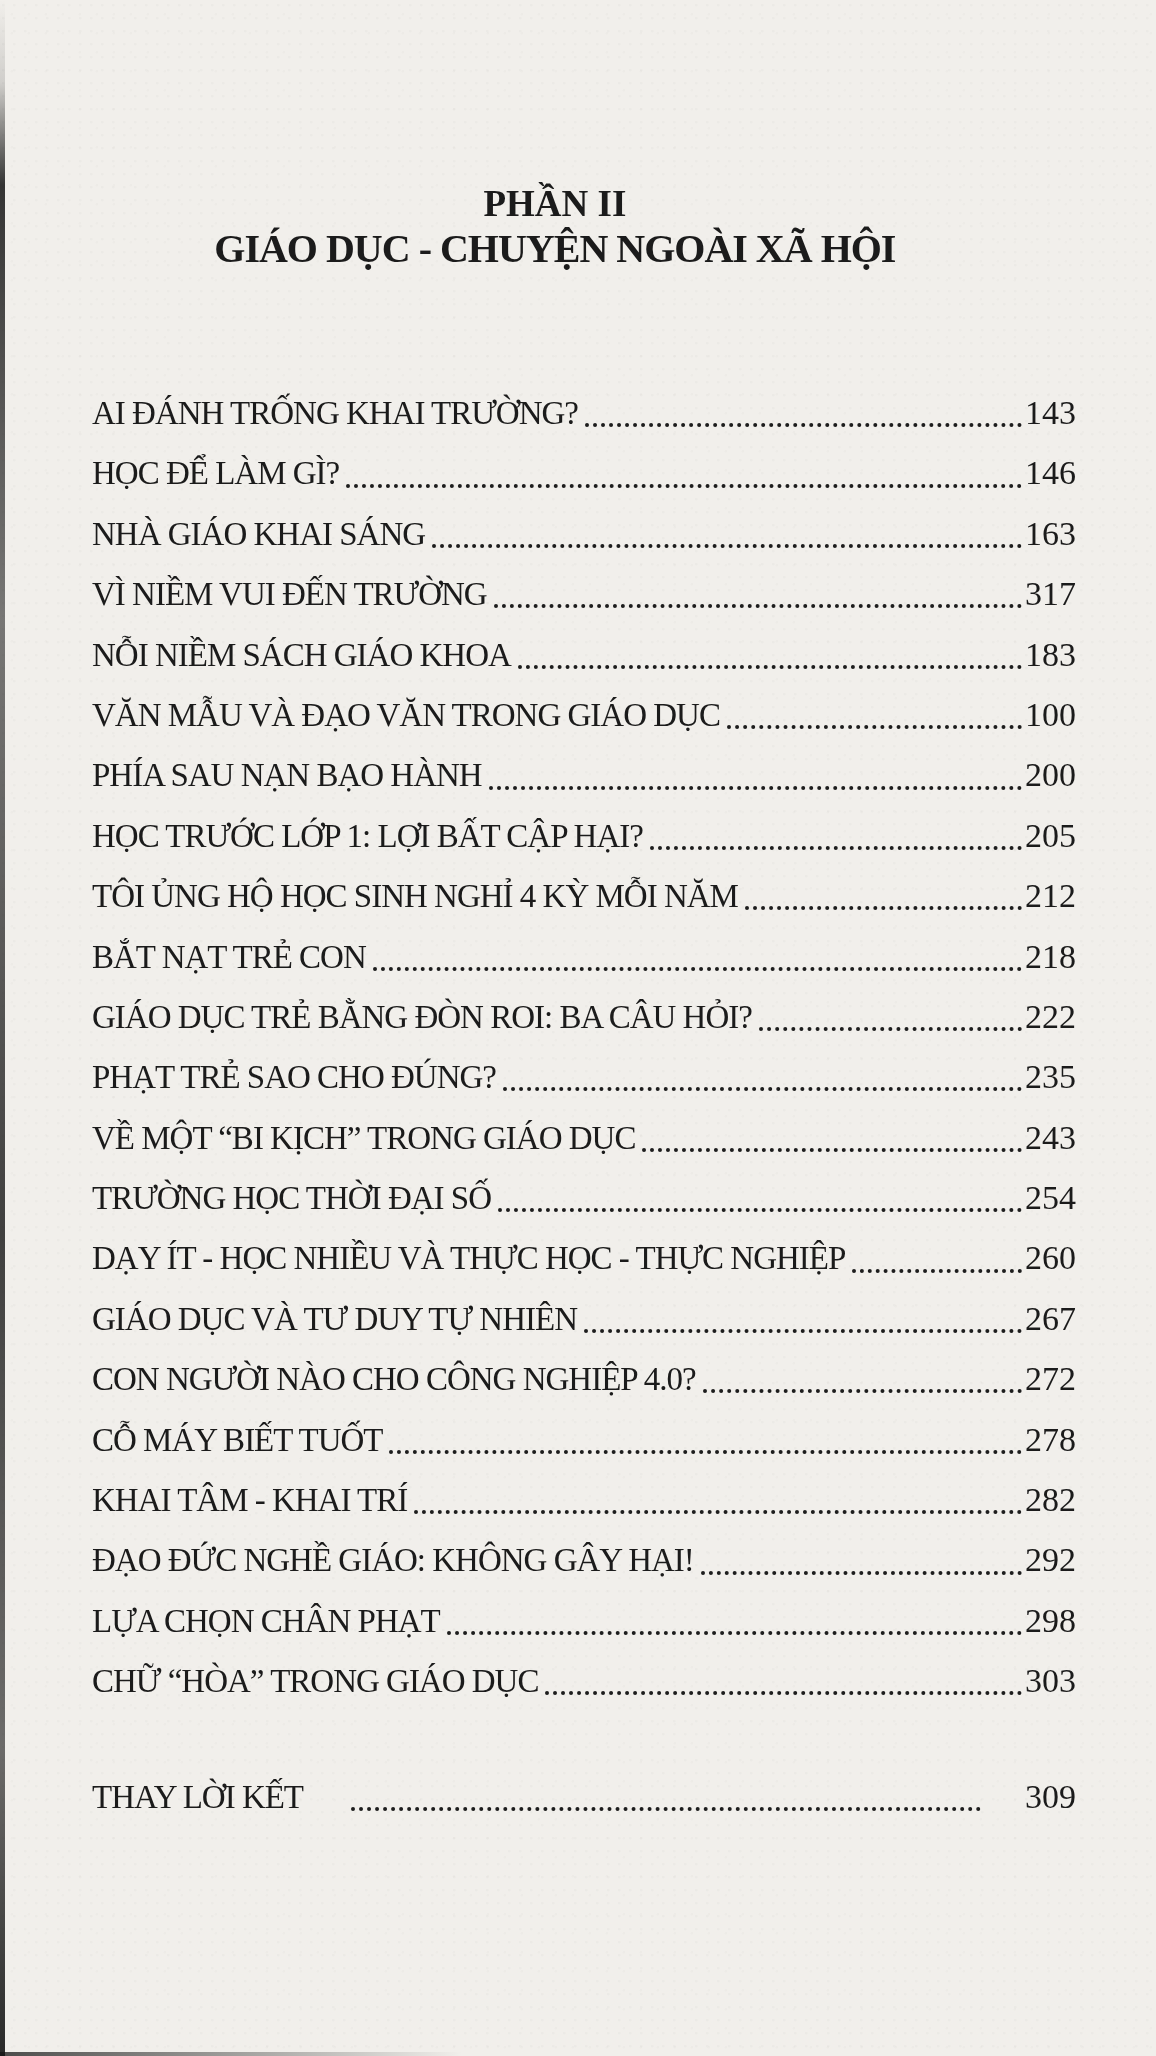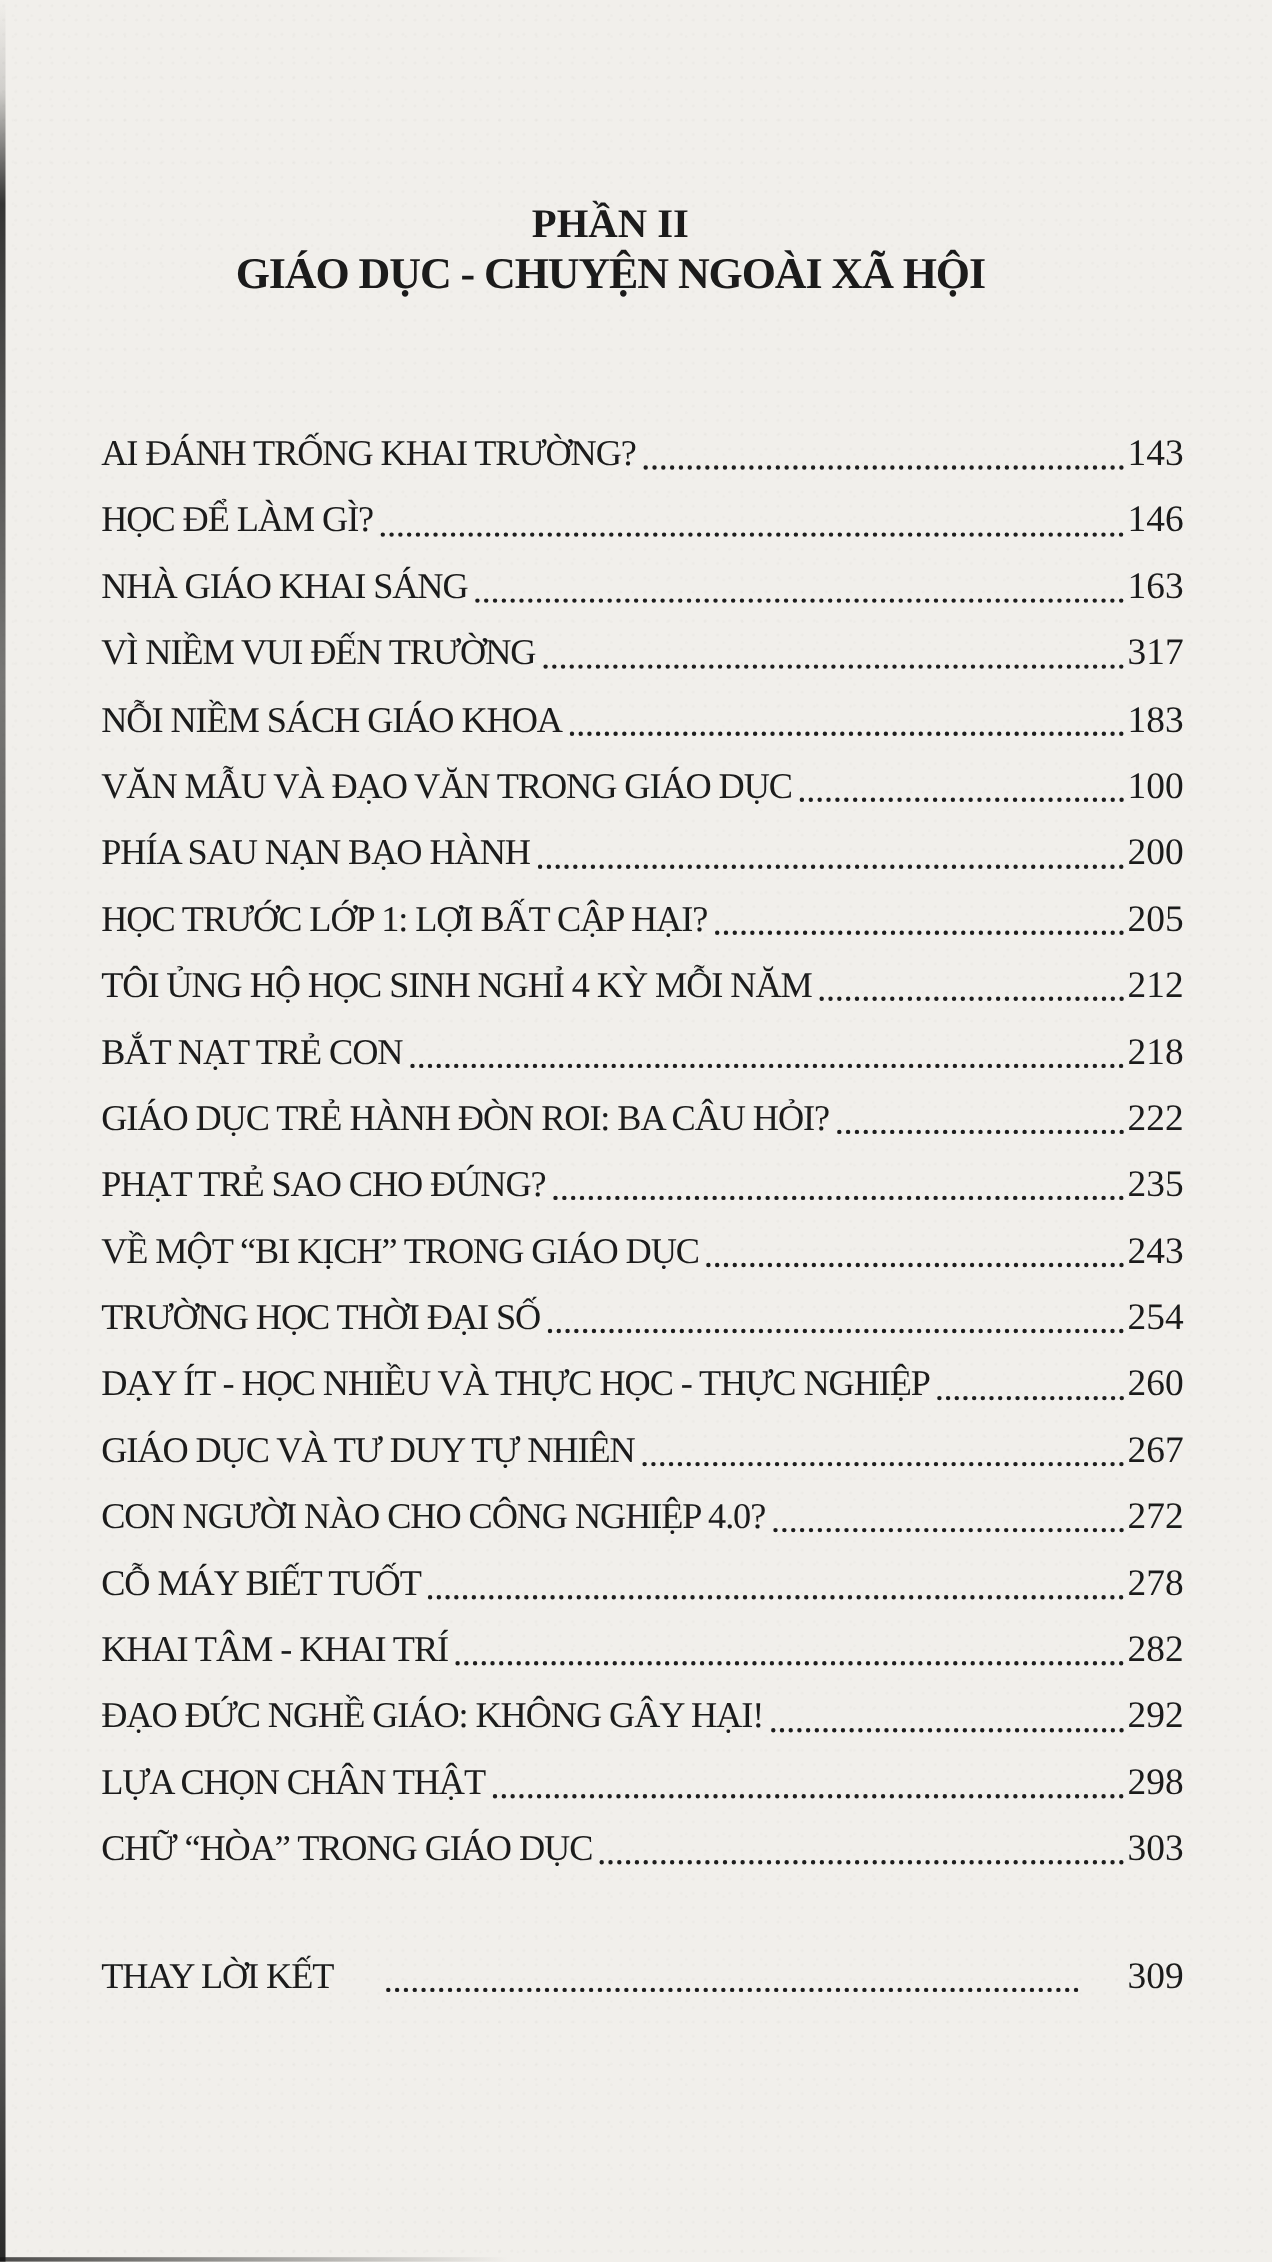--- a/index.html
+++ b/index.html
@@ -163,21 +163,21 @@
     <span class="toc-page">212</span>
   </div>
 
   <div class="toc-row">
     <span class="toc-title">BẮT NẠT TRẺ CON</span>
     <span class="toc-leader"></span>
     <span class="toc-page">218</span>
   </div>
 
   <div class="toc-row">
-    <span class="toc-title">GIÁO DỤC TRẺ HÀNH ĐÒN ROI: BA CÂU HỎI?</span>
+    <span class="toc-title">GIÁO DỤC TRẺ BẰNG ĐÒN ROI: BA CÂU HỎI?</span>
     <span class="toc-leader"></span>
     <span class="toc-page">222</span>
   </div>
 
   <div class="toc-row">
     <span class="toc-title">PHẠT TRẺ SAO CHO ĐÚNG?</span>
     <span class="toc-leader"></span>
     <span class="toc-page">235</span>
   </div>
 
@@ -223,21 +223,21 @@
     <span class="toc-page">282</span>
   </div>
 
   <div class="toc-row">
     <span class="toc-title">ĐẠO ĐỨC NGHỀ GIÁO: KHÔNG GÂY HẠI!</span>
     <span class="toc-leader"></span>
     <span class="toc-page">292</span>
   </div>
 
   <div class="toc-row">
-    <span class="toc-title">LỰA CHỌN CHÂN THẬT</span>
+    <span class="toc-title">LỰA CHỌN CHÂN PHẠT</span>
     <span class="toc-leader"></span>
     <span class="toc-page">298</span>
   </div>
 
   <div class="toc-row">
     <span class="toc-title">CHỮ “HÒA” TRONG GIÁO DỤC</span>
     <span class="toc-leader"></span>
     <span class="toc-page">303</span>
   </div>
 </div>

